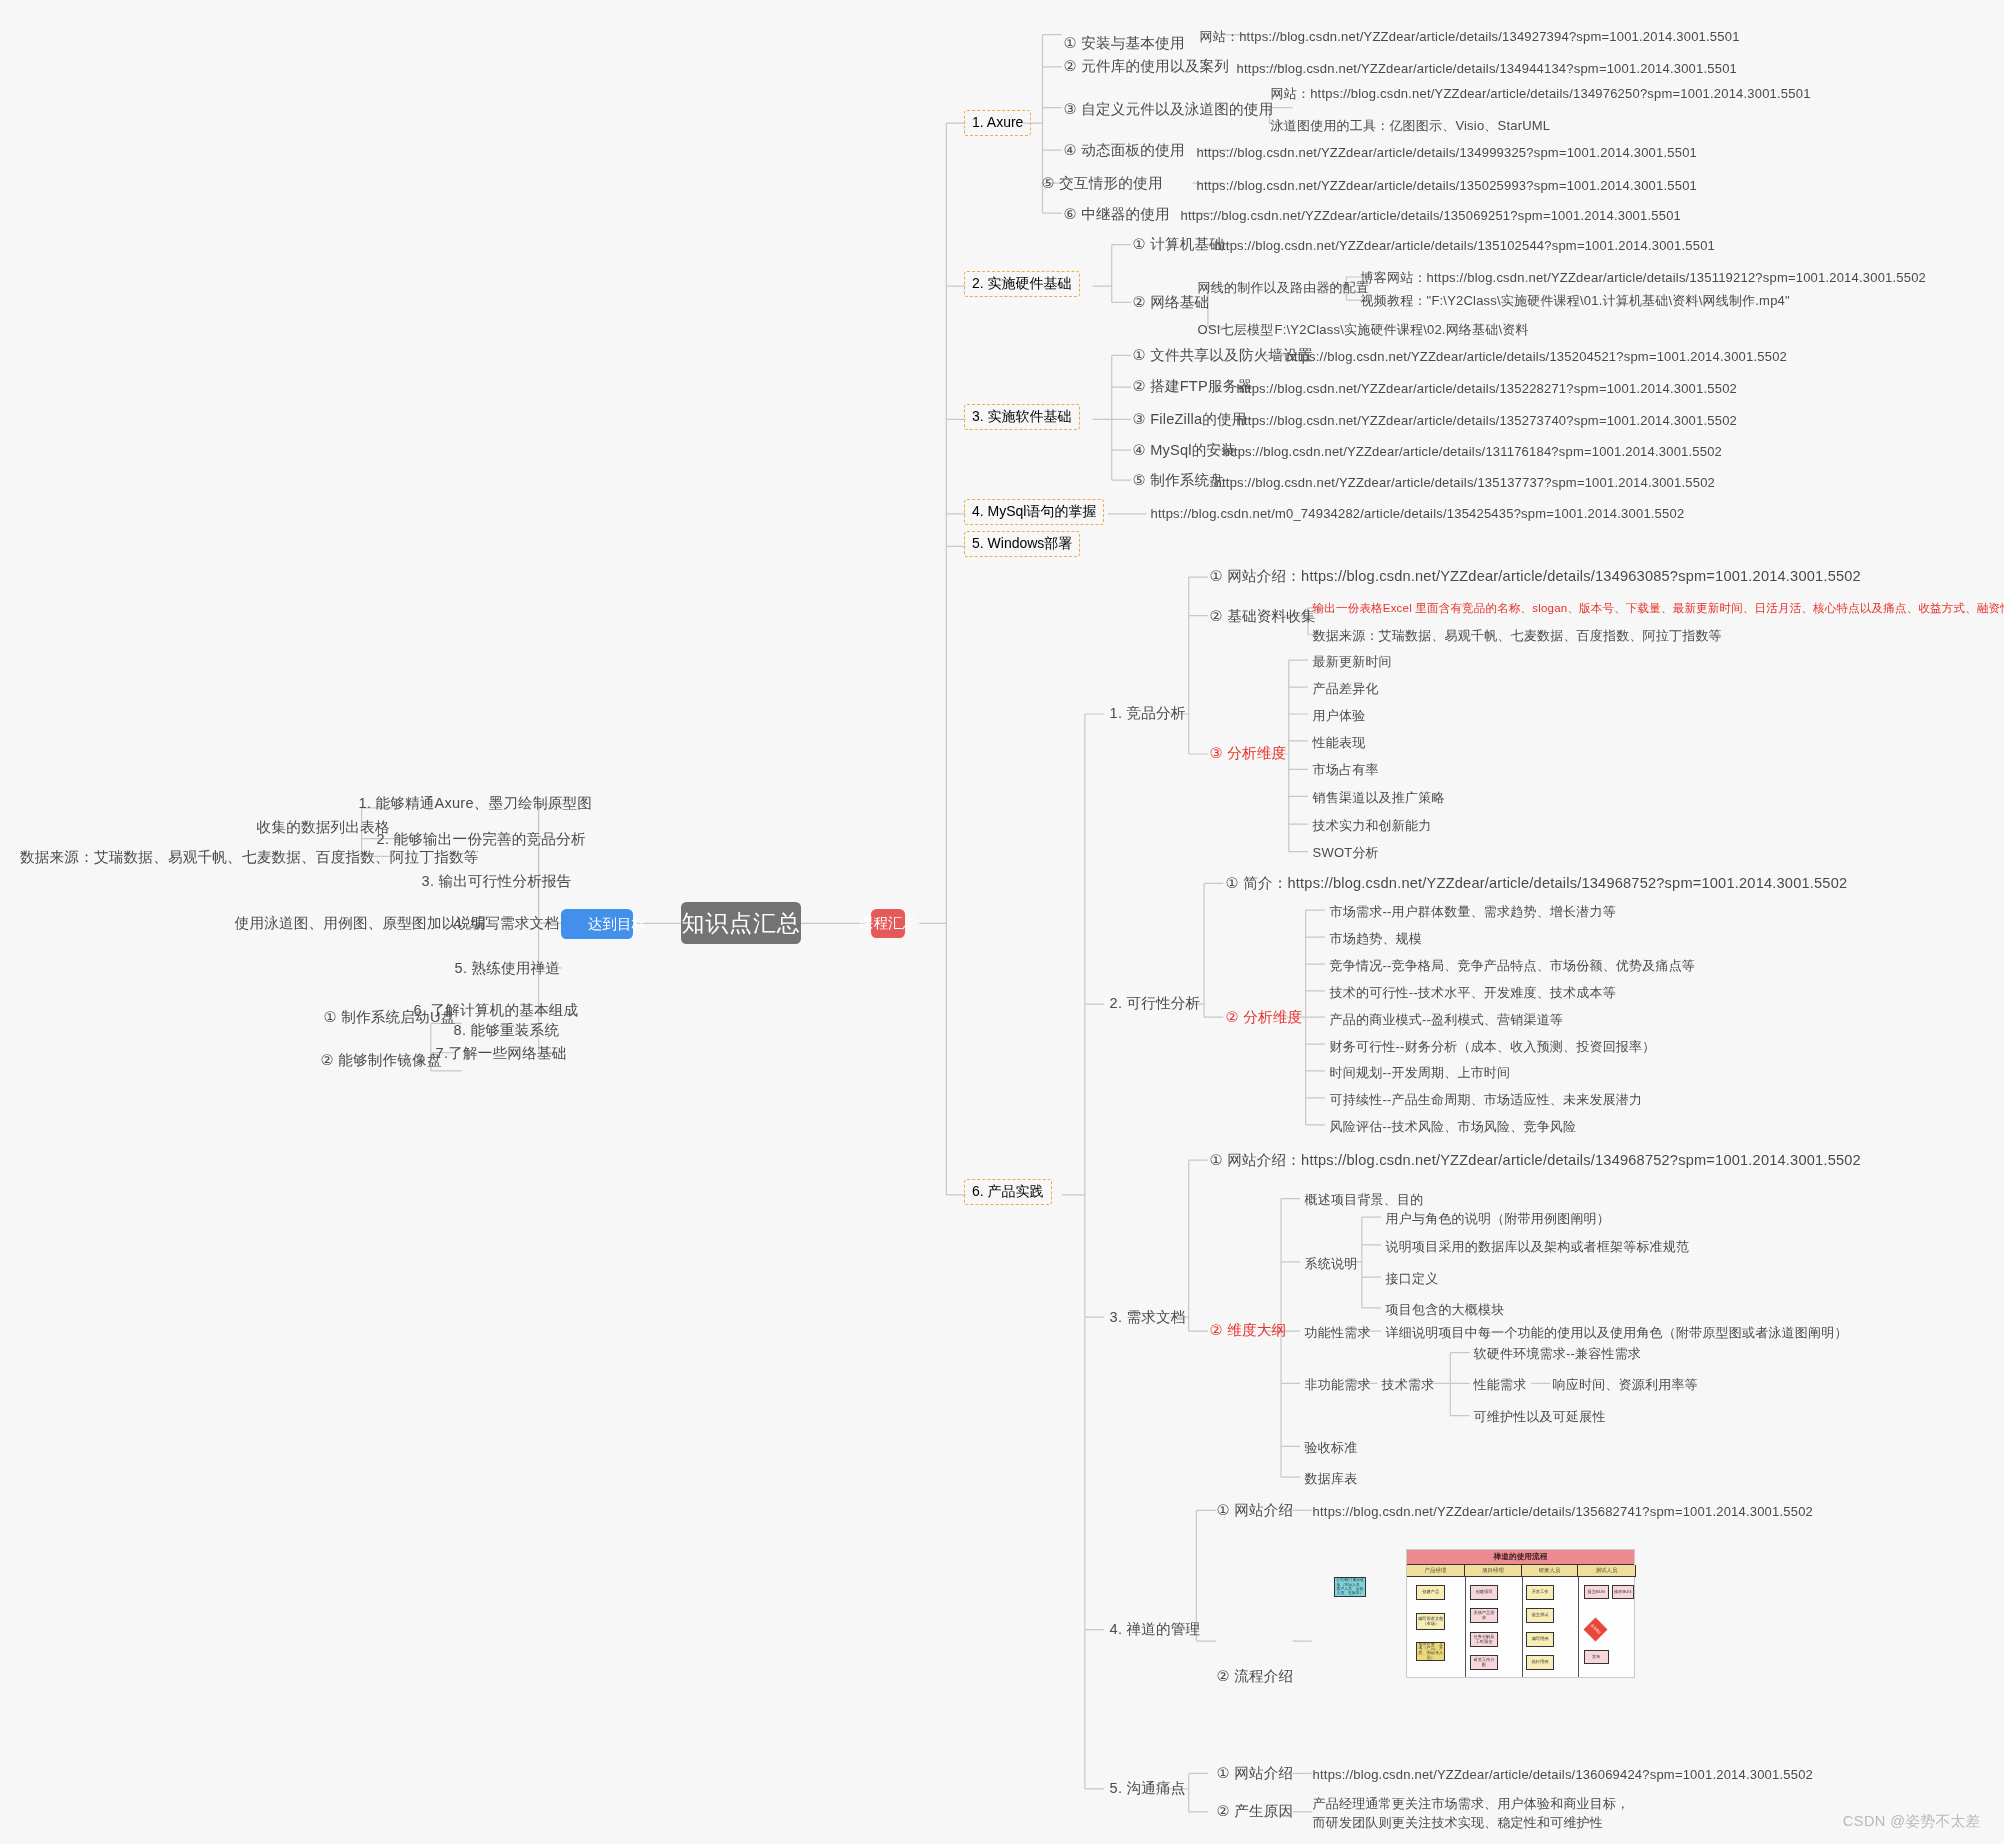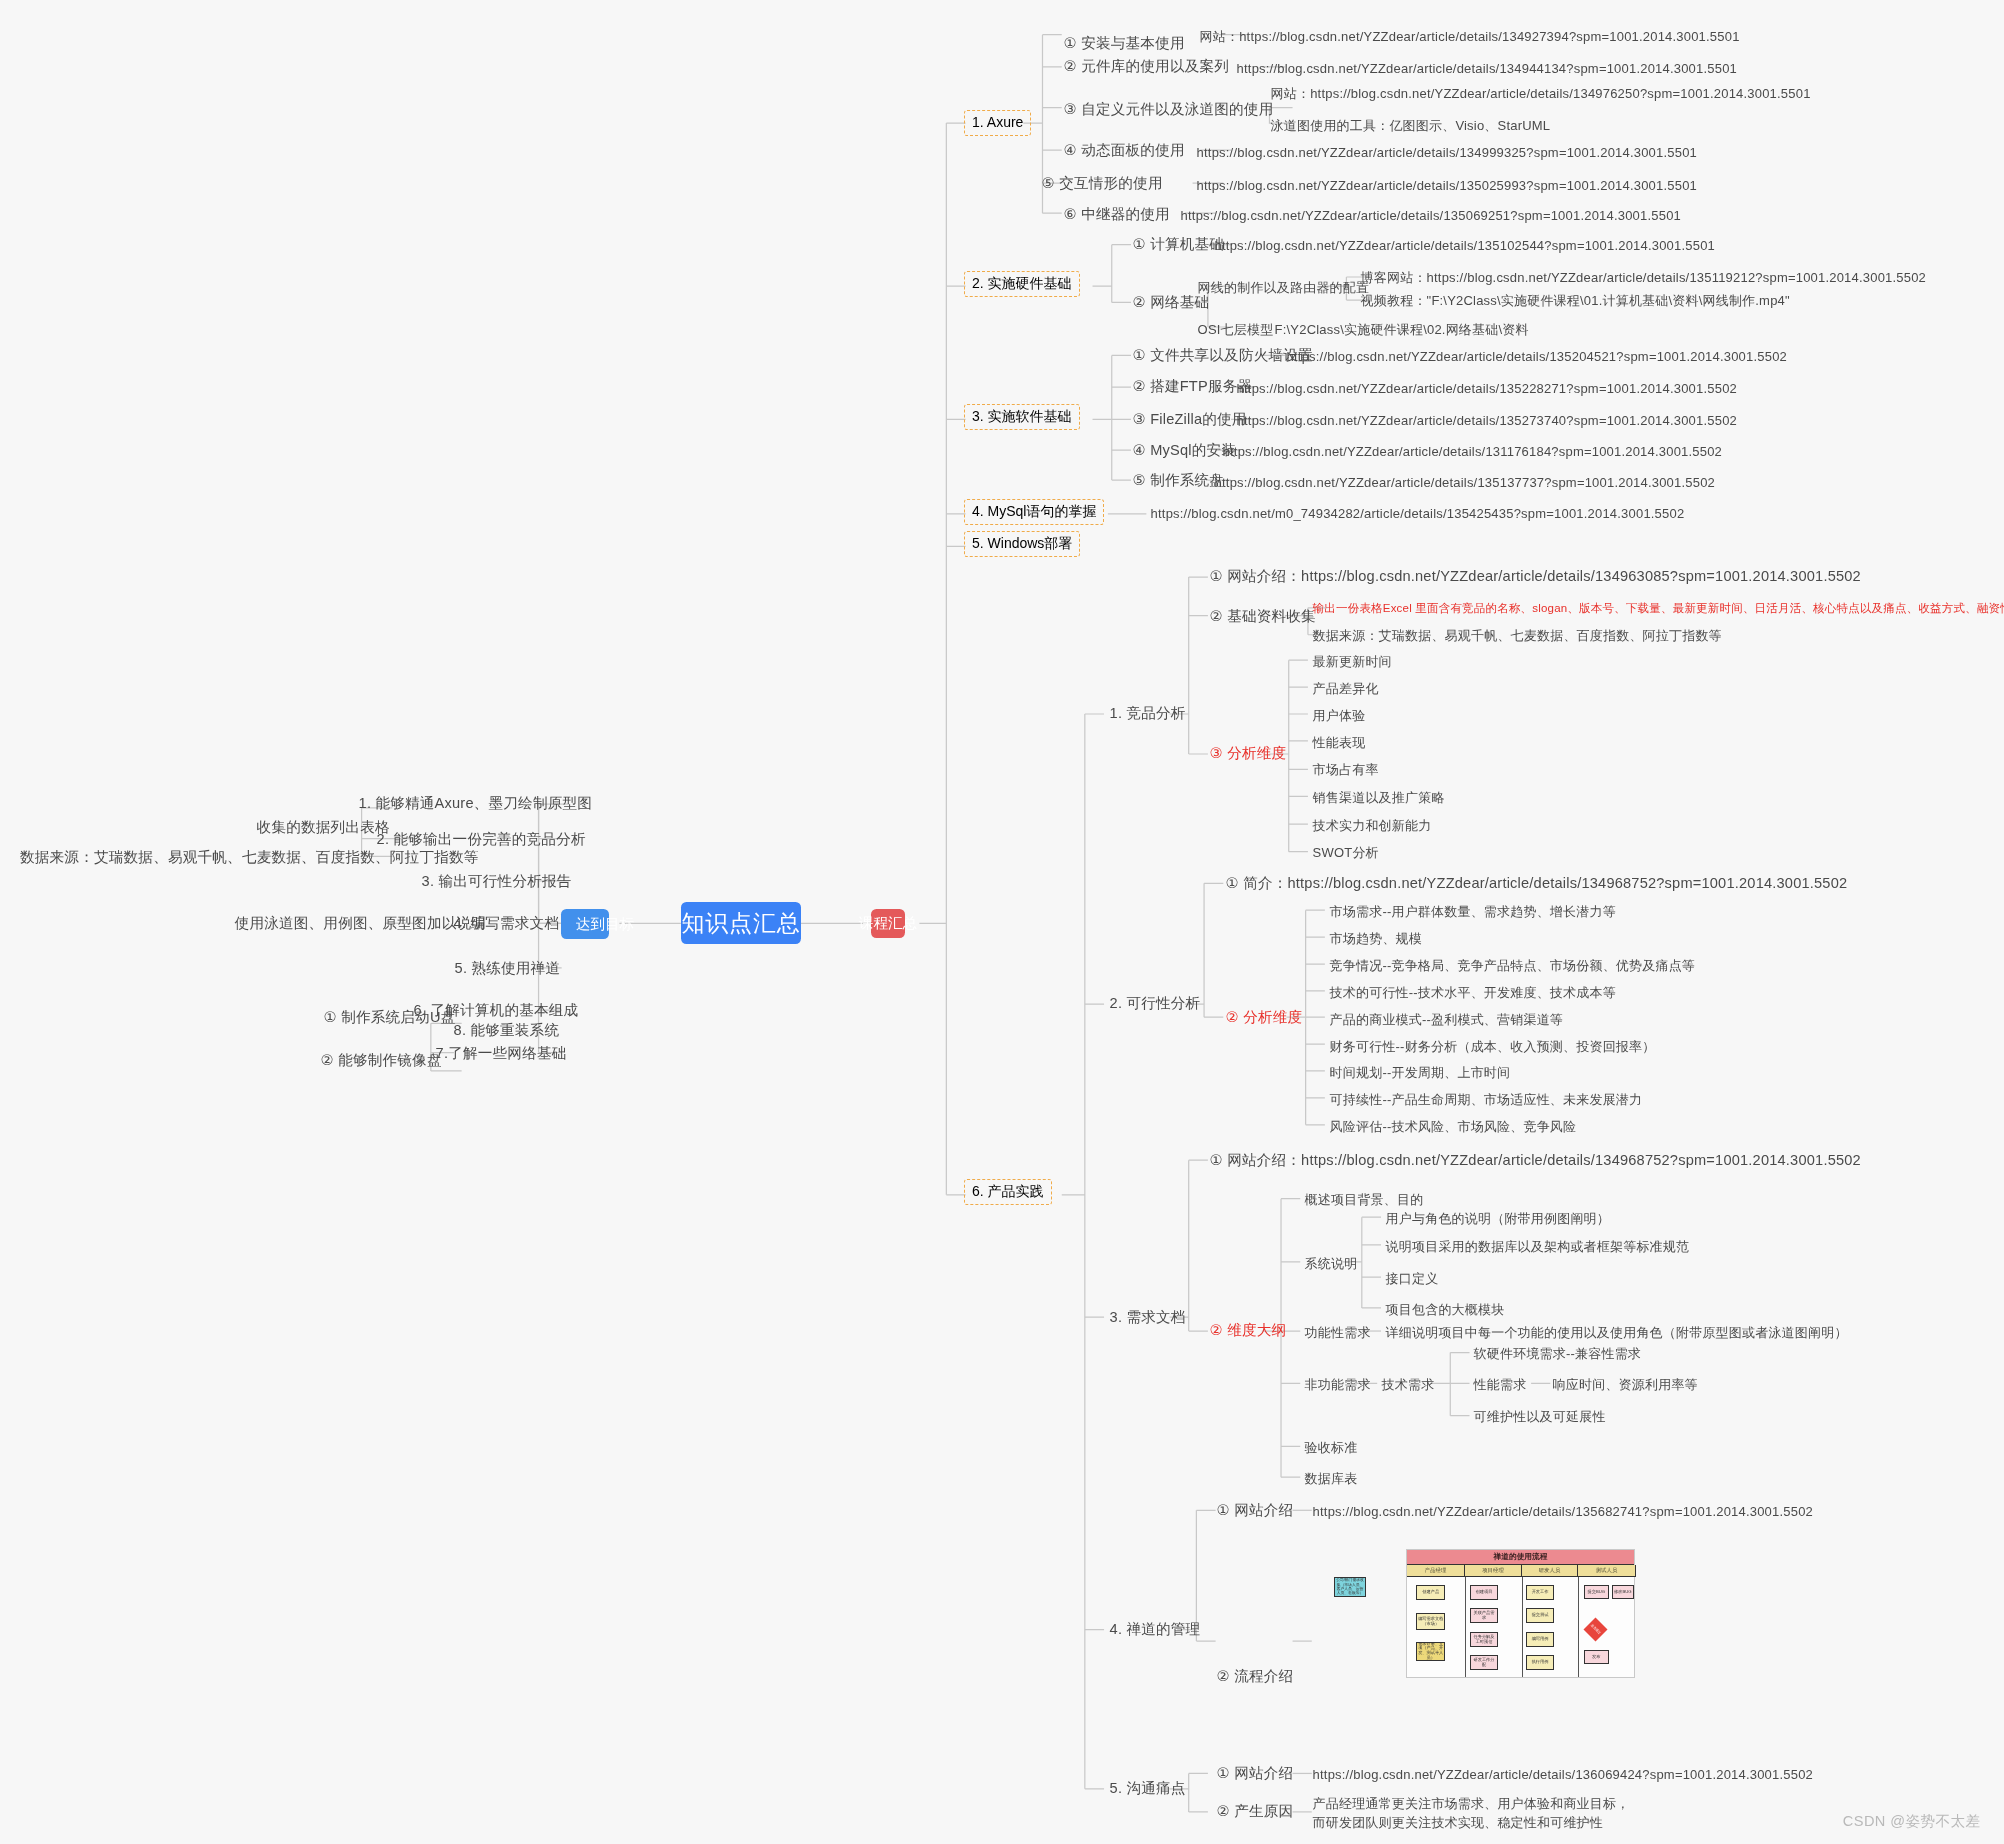--- a/index.html
+++ b/index.html
@@ -39,21 +39,21 @@
     position: absolute;
     border-radius: 5.4px;
     color: #ffffff;
     display: flex;
     align-items: center;
     justify-content: center;
     white-space: nowrap;
     font-weight: 500;
   }
   .cap.root {
-    background: #3b82f6;
+    background: #737373;
     font-size: 23px;
     letter-spacing: 0.8px;
   }
   .cap.goal {
     background: #4290ec;
     font-size: 14.6px;
   }
   .cap.course {
     background: #e4595a;
     font-size: 14.6px;
@@ -185,21 +185,21 @@
       <path d="M 1680 2133 L 1705 2133"></path>
 
       <path d="M 1520 2325 L 1545 2325 L 1545 2305 M 1545 2325 L 1545 2355"></path>
       <path d="M 1545 2305 L 1570 2305 M 1545 2355 L 1570 2355"></path>
       <path d="M 1680 2305 L 1705 2305"></path>
       <path d="M 1680 2355 L 1705 2355"></path>
     </g>
   </svg>
 
   <div class="cap root" style="left:681px; top:902px; width:120px; height:42px;">知识点汇总</div>
-  <div class="cap goal" style="left:561px; top:909px; width:48px; height:30px;padding-left:40px;">达到目标</div>
+  <div class="cap goal" style="left:561px; top:909px; width:72px; height:30px;padding-left:40px;">达到目标</div>
   <div class="cap course" style="left:871px; top:909px; width:34px; height:29px;">课程汇总</div>
 
   <div class="node" style="left:354px; top:792px;">1. 能够精通Axure、墨刀绘制原型图</div>
   <div class="node" style="left:372px; top:828px;">2. 能够输出一份完善的竞品分析</div>
   <div class="node" style="left:417px; top:870px;">3. 输出可行性分析报告</div>
   <div class="node" style="left:449px; top:912px;">4. 编写需求文档</div>
   <div class="node" style="left:450px; top:957px;">5. 熟练使用禅道</div>
   <div class="node" style="left:409px; top:999px;">6. 了解计算机的基本组成</div>
   <div class="node" style="left:431px; top:1042px;">7.了解一些网络基础</div>
   <div class="node" style="left:449px; top:1019px;">8. 能够重装系统</div>

